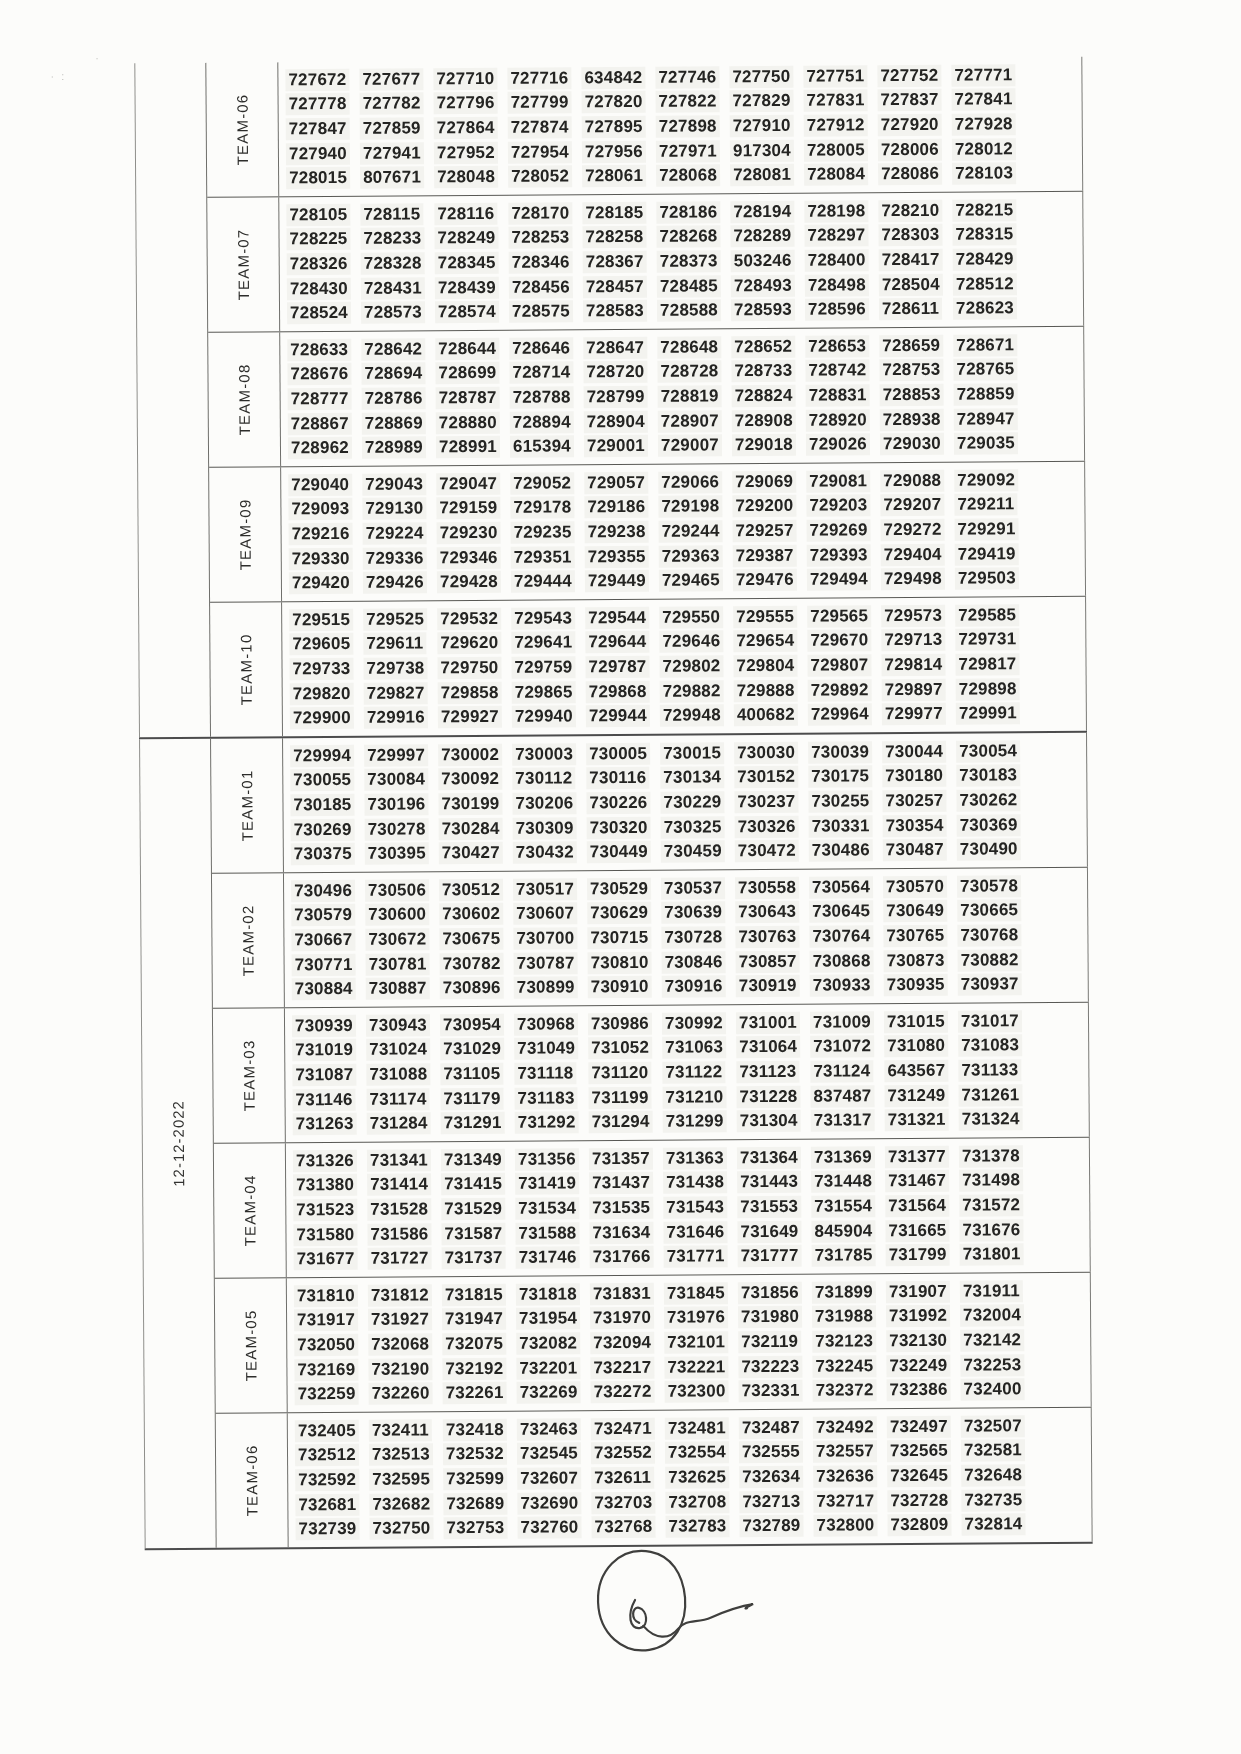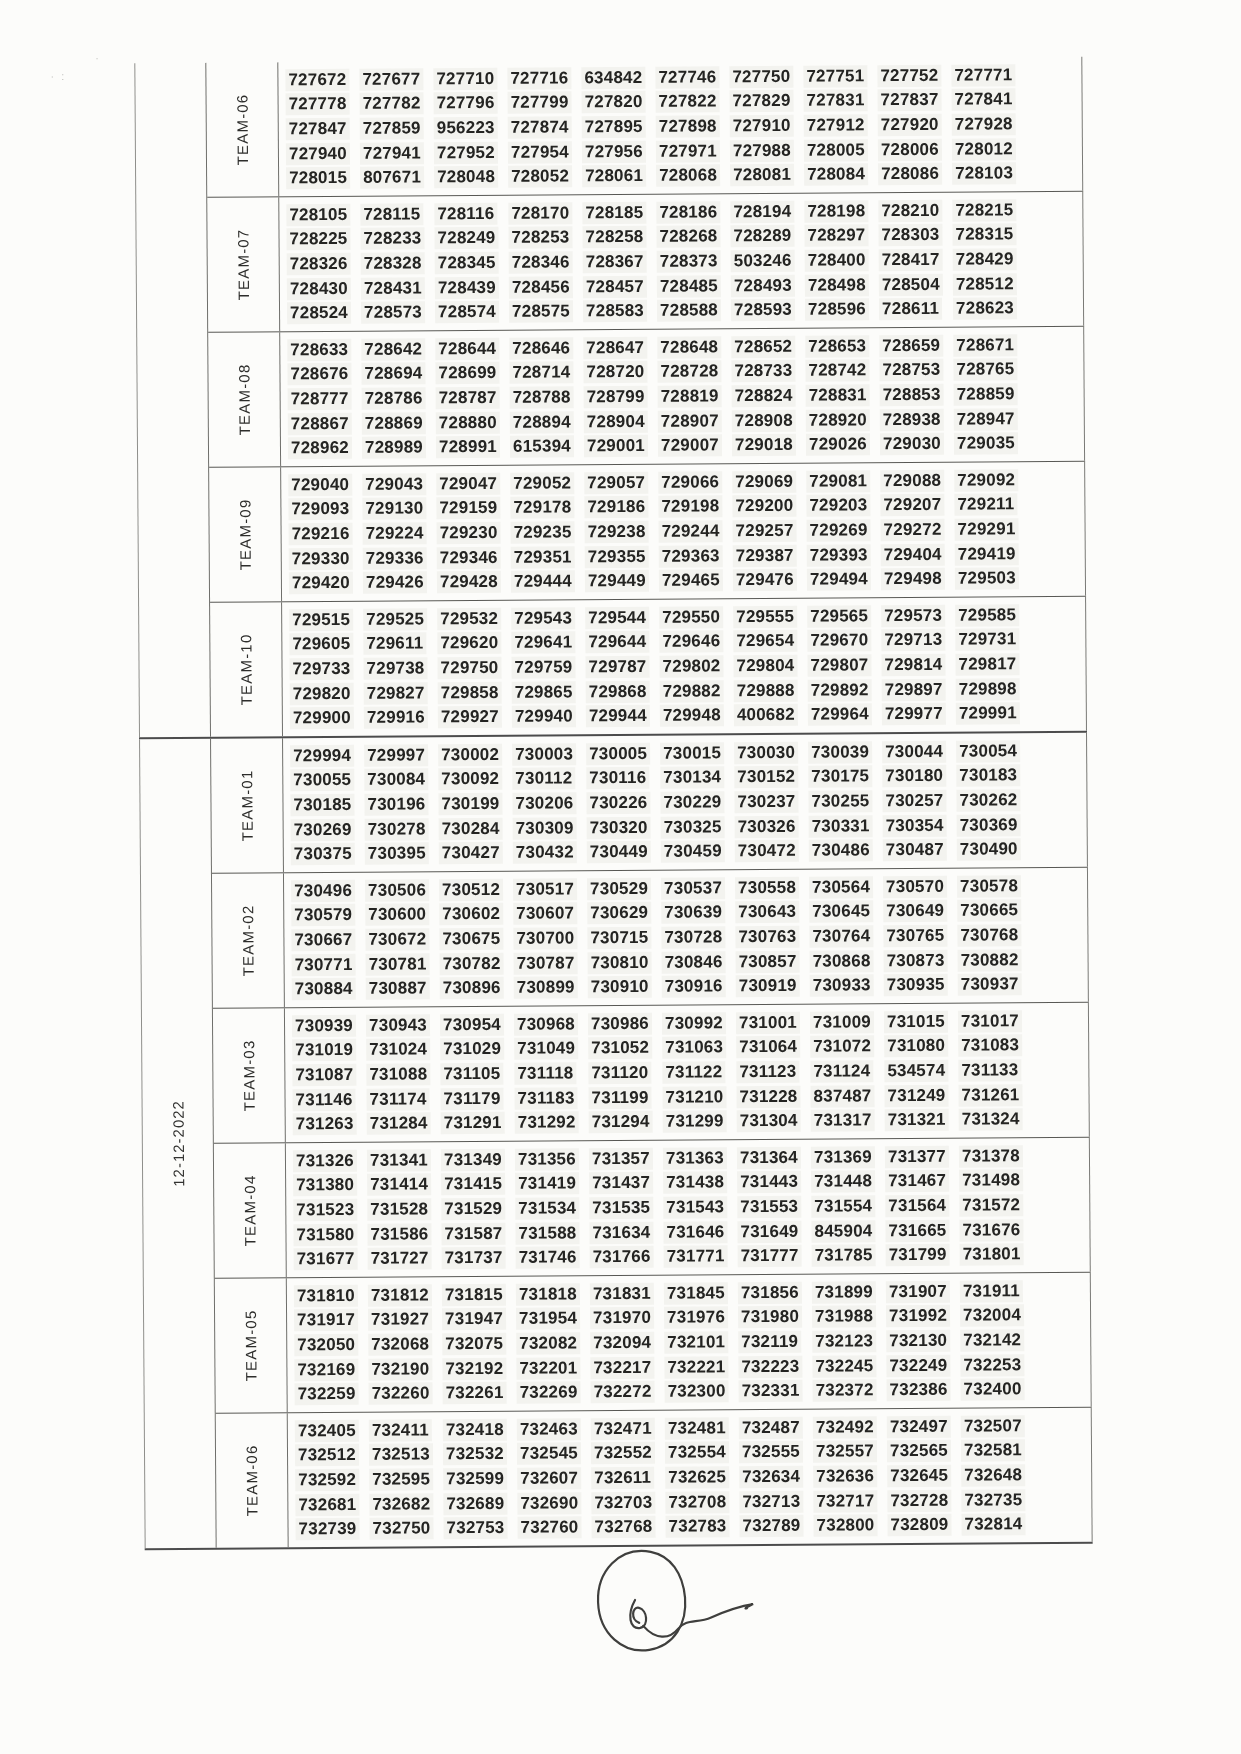--- a/index.html
+++ b/index.html
@@ -149,37 +149,37 @@
                 <span class="slot"><span class="num">727820</span></span>
                 <span class="slot"><span class="num">727822</span></span>
                 <span class="slot"><span class="num">727829</span></span>
                 <span class="slot"><span class="num">727831</span></span>
                 <span class="slot"><span class="num">727837</span></span>
                 <span class="slot"><span class="num">727841</span></span>
               </div>
               <div class="num-row">
                 <span class="slot"><span class="num">727847</span></span>
                 <span class="slot"><span class="num">727859</span></span>
-                <span class="slot"><span class="num">956223</span></span>
+                <span class="slot"><span class="num">727864</span></span>
                 <span class="slot"><span class="num">727874</span></span>
                 <span class="slot"><span class="num">727895</span></span>
                 <span class="slot"><span class="num">727898</span></span>
                 <span class="slot"><span class="num">727910</span></span>
                 <span class="slot"><span class="num">727912</span></span>
                 <span class="slot"><span class="num">727920</span></span>
                 <span class="slot"><span class="num">727928</span></span>
               </div>
               <div class="num-row">
                 <span class="slot"><span class="num">727940</span></span>
                 <span class="slot"><span class="num">727941</span></span>
                 <span class="slot"><span class="num">727952</span></span>
                 <span class="slot"><span class="num">727954</span></span>
                 <span class="slot"><span class="num">727956</span></span>
                 <span class="slot"><span class="num">727971</span></span>
-                <span class="slot"><span class="num">727988</span></span>
+                <span class="slot"><span class="num">917304</span></span>
                 <span class="slot"><span class="num">728005</span></span>
                 <span class="slot"><span class="num">728006</span></span>
                 <span class="slot"><span class="num">728012</span></span>
               </div>
               <div class="num-row">
                 <span class="slot"><span class="num">728015</span></span>
                 <span class="slot"><span class="num">807671</span></span>
                 <span class="slot"><span class="num">728048</span></span>
                 <span class="slot"><span class="num">728052</span></span>
                 <span class="slot"><span class="num">728061</span></span>
@@ -631,21 +631,21 @@
               </div>
               <div class="num-row">
                 <span class="slot"><span class="num">731087</span></span>
                 <span class="slot"><span class="num">731088</span></span>
                 <span class="slot"><span class="num">731105</span></span>
                 <span class="slot"><span class="num">731118</span></span>
                 <span class="slot"><span class="num">731120</span></span>
                 <span class="slot"><span class="num">731122</span></span>
                 <span class="slot"><span class="num">731123</span></span>
                 <span class="slot"><span class="num">731124</span></span>
-                <span class="slot"><span class="num">534574</span></span>
+                <span class="slot"><span class="num">643567</span></span>
                 <span class="slot"><span class="num">731133</span></span>
               </div>
               <div class="num-row">
                 <span class="slot"><span class="num">731146</span></span>
                 <span class="slot"><span class="num">731174</span></span>
                 <span class="slot"><span class="num">731179</span></span>
                 <span class="slot"><span class="num">731183</span></span>
                 <span class="slot"><span class="num">731199</span></span>
                 <span class="slot"><span class="num">731210</span></span>
                 <span class="slot"><span class="num">731228</span></span>

